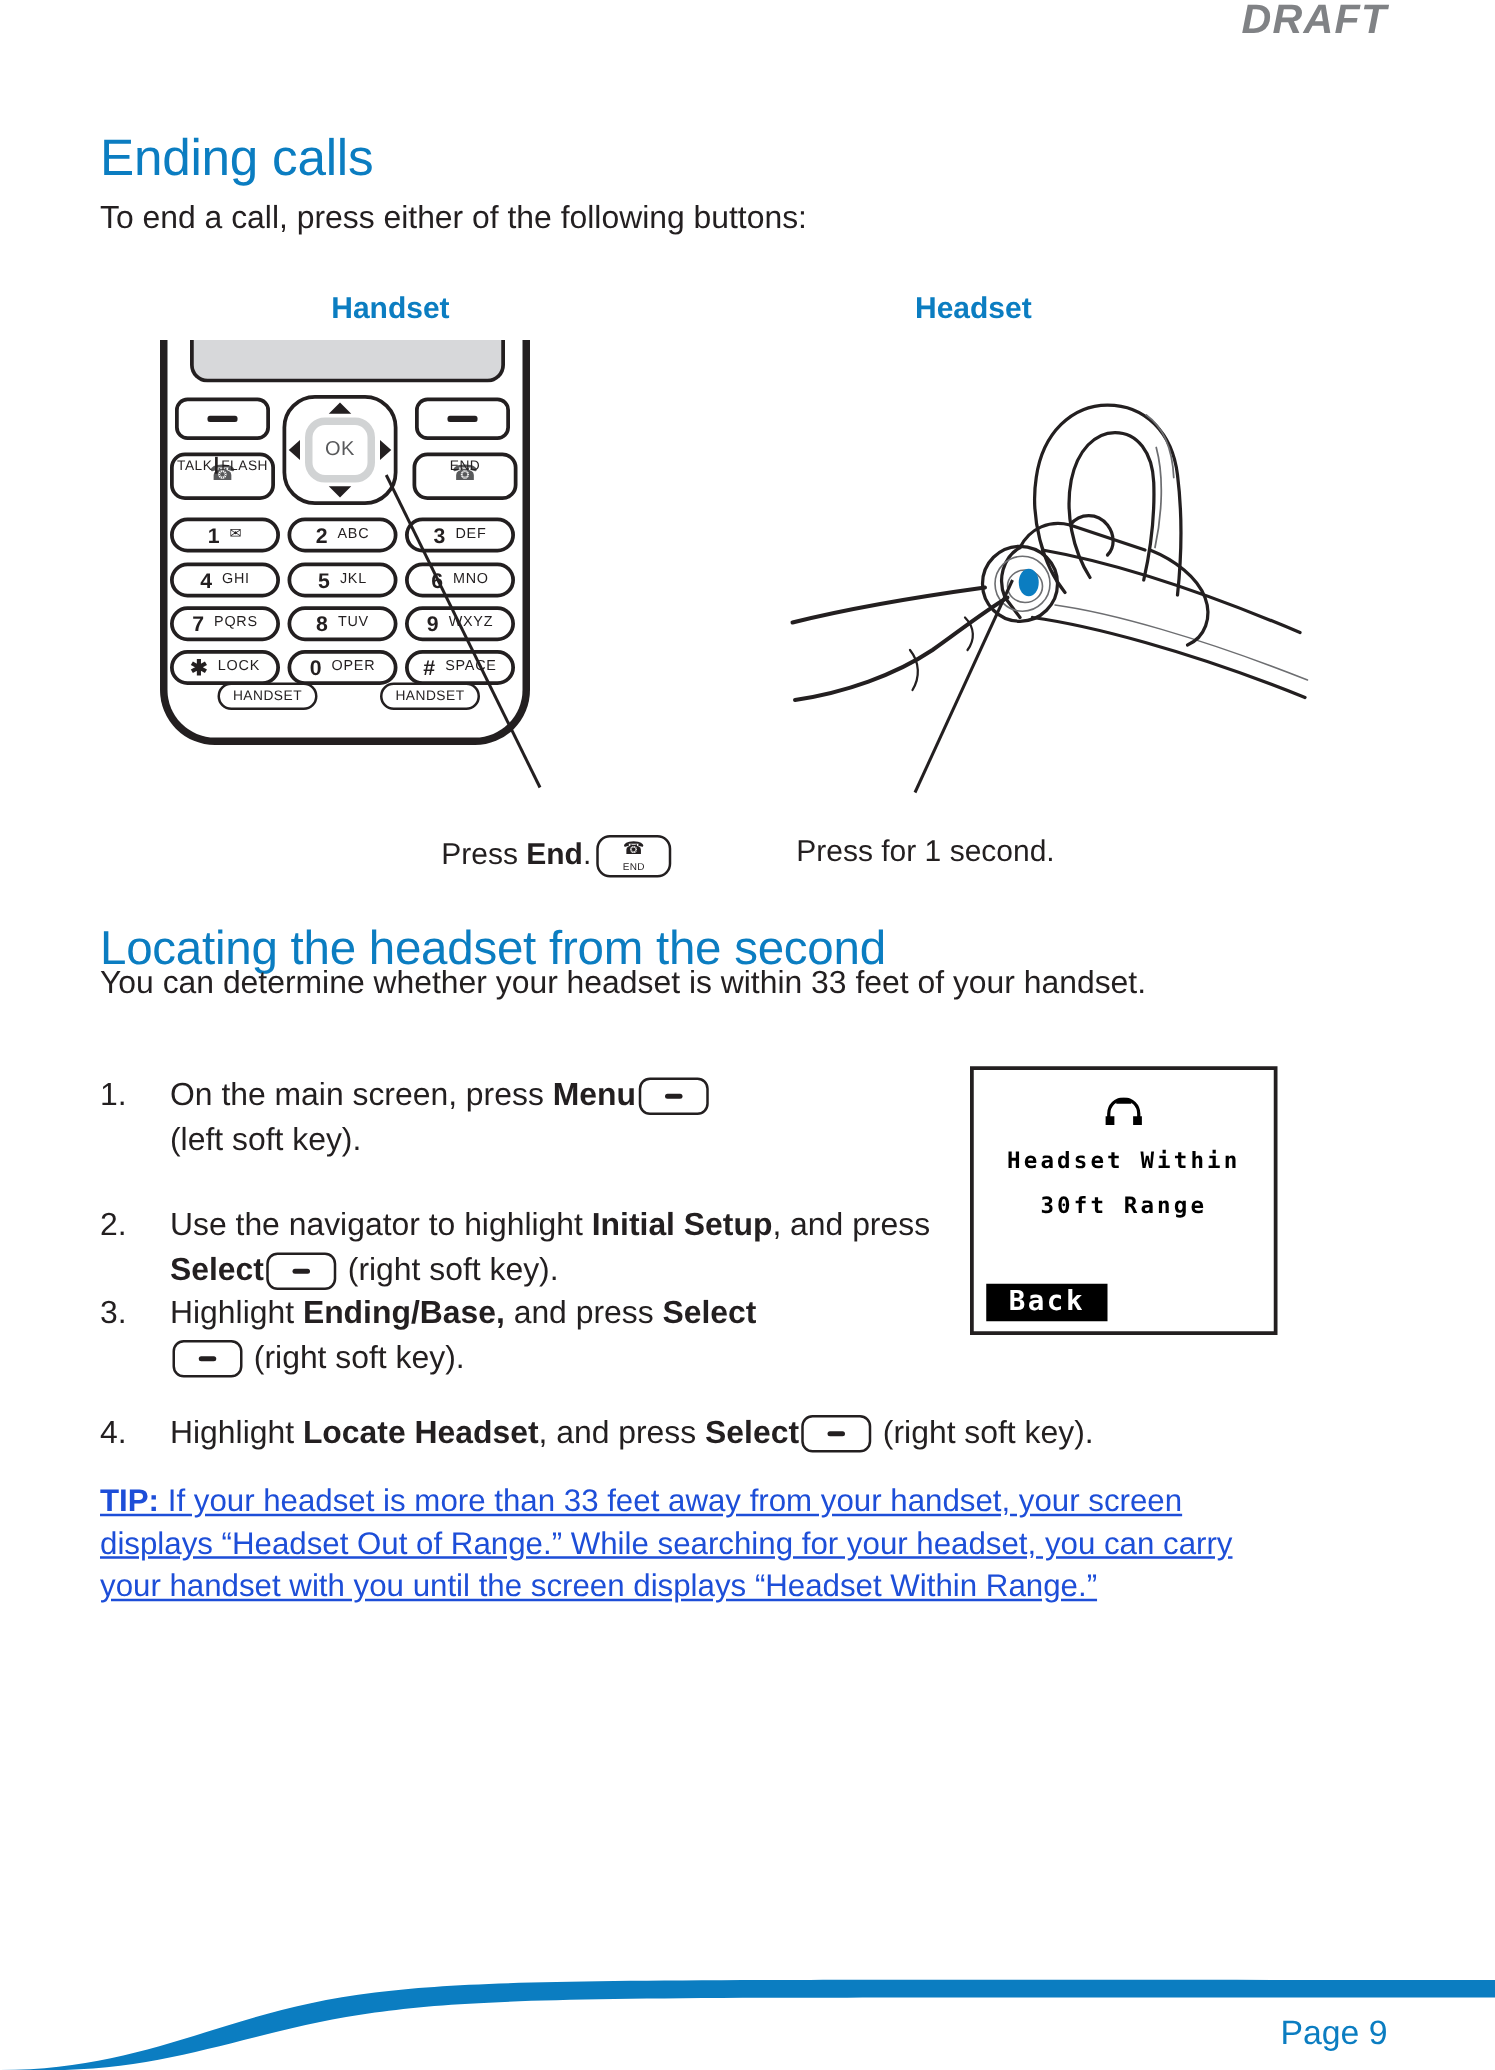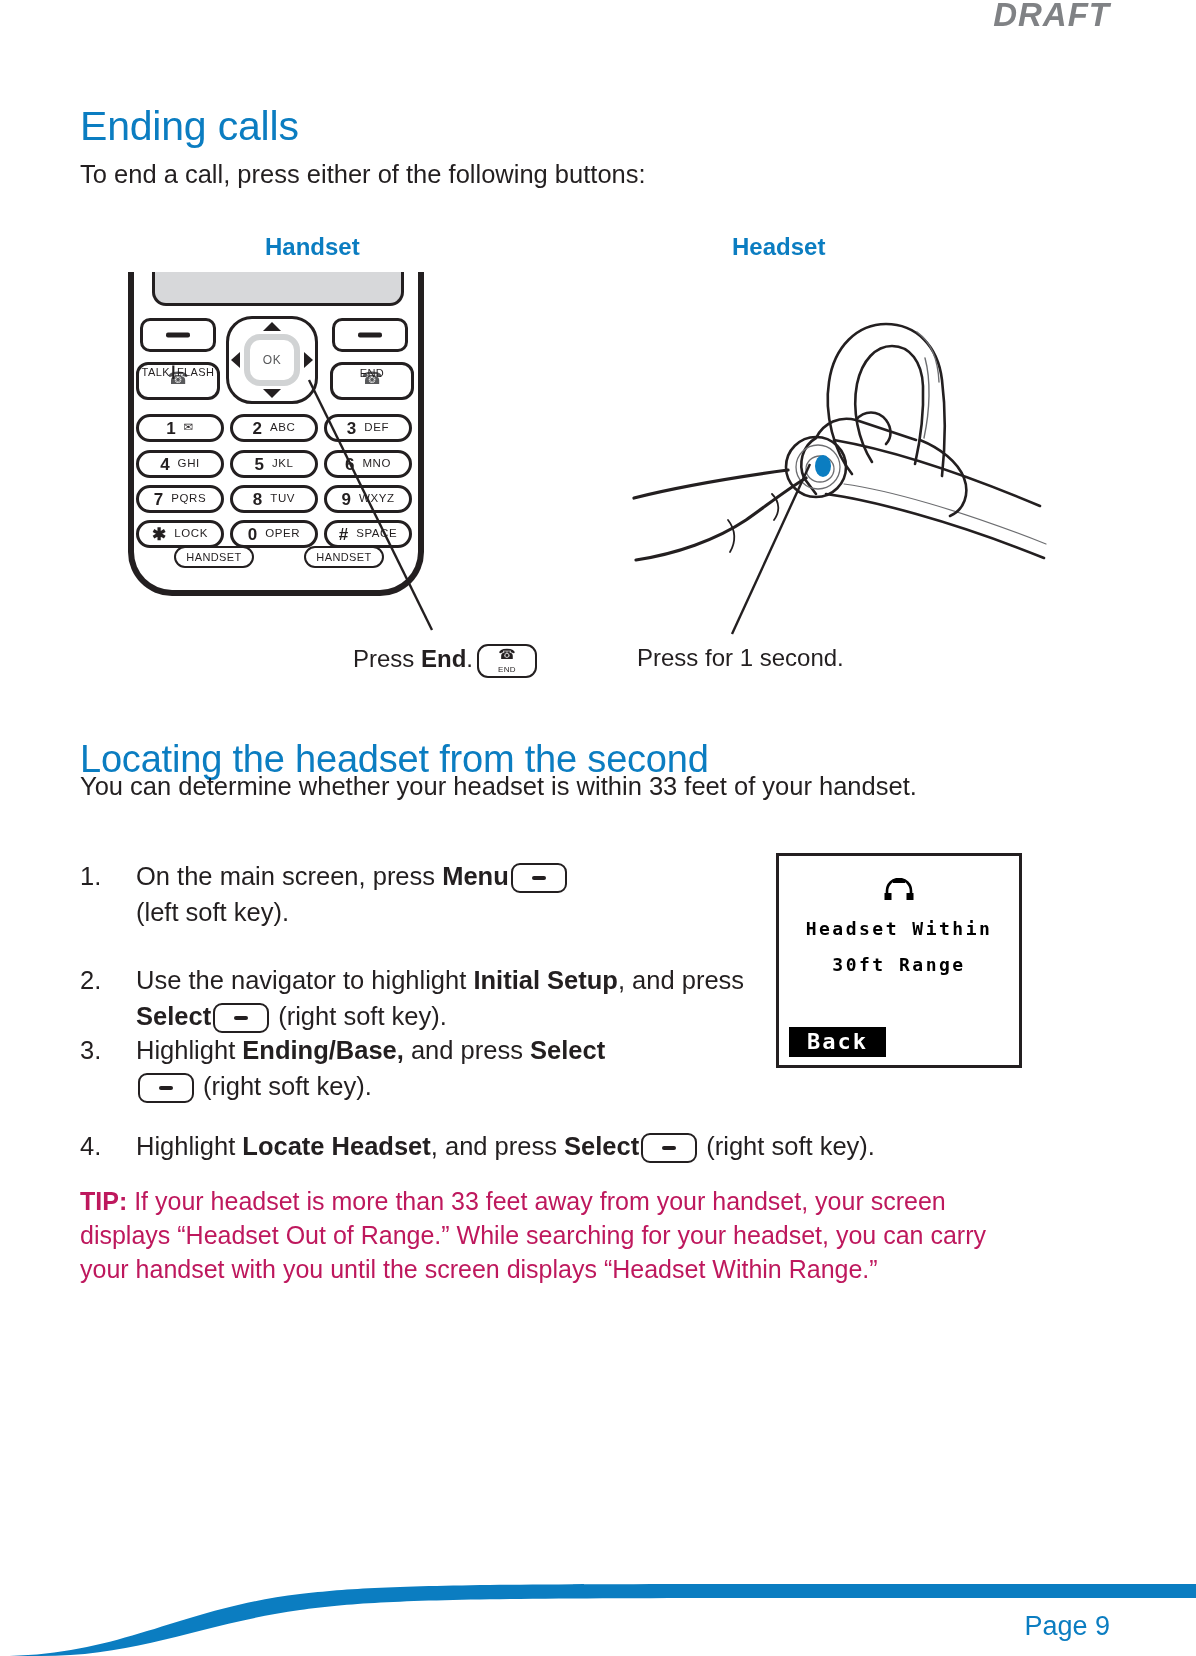--- a/index.html
+++ b/index.html
@@ -131,21 +131,21 @@
     width: 56px; height: 52px;
     border: 6px solid #d1d3d4;
     border-radius: 16px;
     box-sizing: border-box;
     background: #fff;
   }
   .navpad-ok {
     position: absolute;
     left: 50%; top: 50%;
     transform: translate(-50%,-50%);
-    font-size: 12px;
+    font-size: 16px;
     color: #58595b;
     letter-spacing: 0.5px;
   }
   .tri { position:absolute; width:0; height:0; }
   .tri-up    { left:50%; transform:translateX(-50%); top:3px;
                border-left:9px solid transparent; border-right:9px solid transparent; border-bottom:9px solid #231f20; }
   .tri-down  { left:50%; transform:translateX(-50%); bottom:3px;
                border-left:9px solid transparent; border-right:9px solid transparent; border-top:9px solid #231f20; }
   .tri-left  { top:50%; transform:translateY(-50%); left:2px;
                border-top:8px solid transparent; border-bottom:8px solid transparent; border-right:9px solid #231f20; }
@@ -199,20 +199,21 @@
     left: 620px; top: 0px;
     width: 430px; height: 350px;
   }
 
   
   .fig-caption {
     position: absolute;
     font-size: 24px;
     color: #231f20;
     white-space: nowrap;
+    margin-top: 24px;
   }
   #caption-press-end { left: 353px; top: 644px; }
   #caption-press-1s  { left: 637px; top: 644px; }
   .inline-soft {
     display: inline-block;
     vertical-align: middle;
     width: 52px; height: 26px;
     border: 2px solid #231f20;
     border-radius: 9px;
     position: relative;
@@ -258,21 +259,22 @@
   #step-4 { top: 1128px; width: 1010px; }
 
   
   #tip-block {
     position: absolute;
     left: 80px;
     top: 1184px;
     width: 955px;
     font-size: 25px;
     line-height: 34px;
-    color: #be185d;
+    color: #1d4ed8;
+    text-decoration: underline;
   }
   #tip-block .tip-label { font-weight: bold; }
 
   
   #lcd-screen {
     position: absolute;
     left: 776px;
     top: 853px;
     width: 246px;
     height: 215px;

